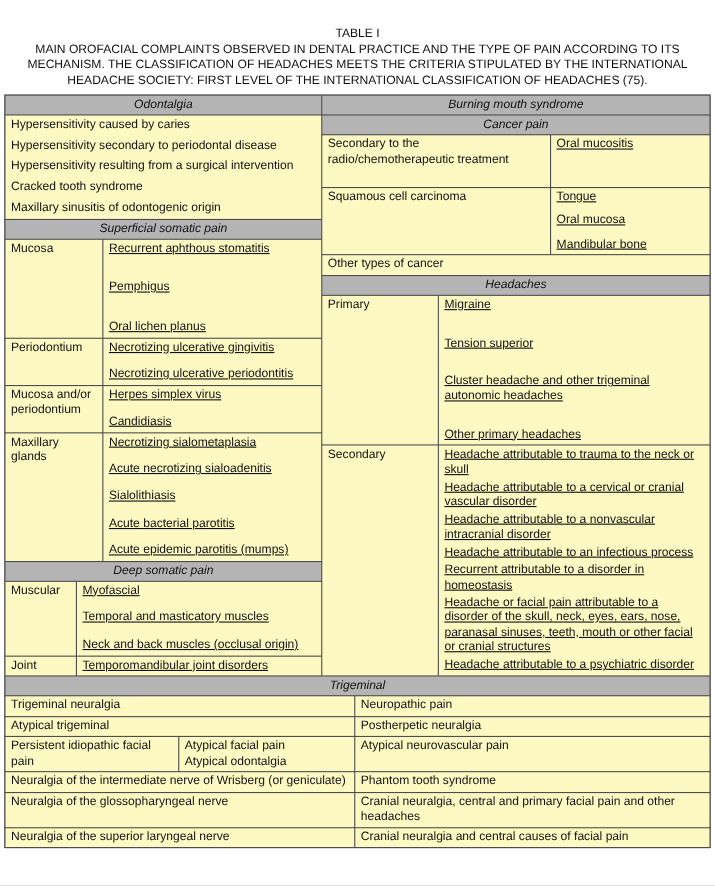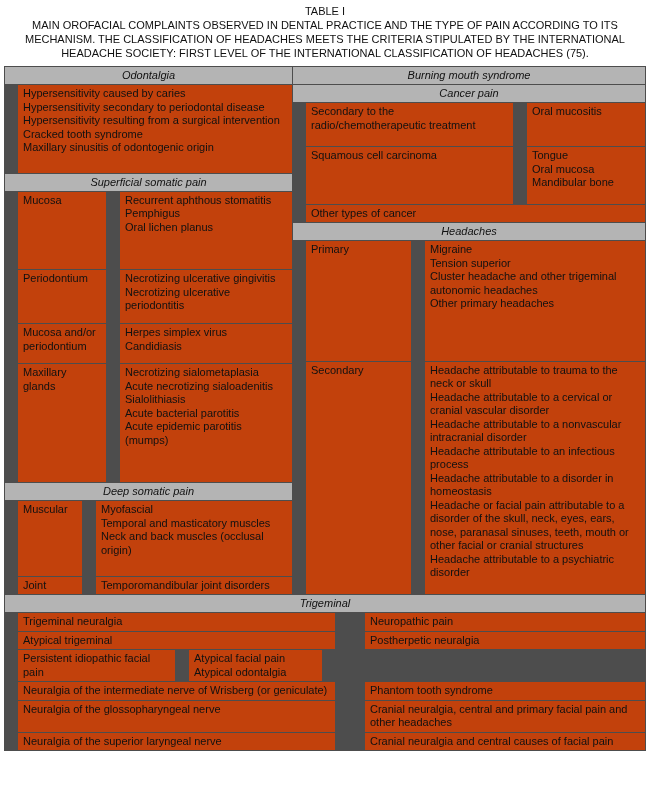--- a/index.html
+++ b/index.html
@@ -1,48 +1,48 @@
 <!DOCTYPE html>
 <html style="--header-bg: #b4b4b4; --border: #4d4d4d;"><head>
 <meta charset="utf-8">
 <style>
   * { box-sizing: border-box; }
   html,body { margin:0; padding:0; background:#ffffff; }
   body { font-family:"Liberation Sans", sans-serif; color:#111; }
   .page { width:650px; height:805px; background:#fff; padding:4px 2px 2px; overflow:hidden; }
 
   .title-block { text-align:center; font-size:11px; line-height:14px; margin:0 6px 6px; }
-  .title-label { margin-bottom:0px; }
+  .title-label { margin-bottom:0px;margin-top:20px; }
 
   .table { margin:0 2px; border:1px solid var(--border,#4d4d4d); background:var(--border,#4d4d4d);
            display:flex; flex-direction:column; gap:1px; }
 
   .top { display:flex; gap:1px; height:527px; }
   .half { display:flex; flex-direction:column; gap:1px; min-width:0; }
   .left-half { width:287px; flex:0 0 287px; }
   .right-half { flex:1; }
 
   .hdr { background:var(--header-bg,#b4b4b4); font-style:italic; text-align:center;
          font-size:11px; line-height:13px; padding:2px 4px; flex:0 0 auto; }
 
-  .cell { background:#c2410c; font-size:11px; line-height:13.5px; padding:2px 5px;
-          display:flex; flex-direction:column; justify-content:flex-start; min-width:0;margin-left:13px; }
+  .cell { background:#fef9c3; font-size:11px; line-height:13.5px; padding:2px 5px;
+          display:flex; flex-direction:column; justify-content:space-between; min-width:0; }
 
   .row2 { display:flex; gap:1px; flex:0 0 auto; min-height:0; }
-  .row2 > .cell:last-child { flex:1; }
+  .row2 > .cell:last-child { flex:1;text-decoration:underline; }
   .lbl-s { width:88px;  flex:0 0 88px; }
   .lbl-d { width:64px;  flex:0 0 64px; }
   .lbl-h { width:105px; flex:0 0 105px; }
   .lbl-c { width:207px; flex:0 0 207px; }
 
   .gr05 { flex-grow:.5; }
   .gr1  { flex-grow:1; }
   .gr2  { flex-grow:2; }
 
-  .nrow { display:flex; gap:17px; flex:0 0 auto; }
+  .nrow { display:flex; gap:1px; flex:0 0 auto; }
   .nleft  { width:317px; flex:0 0 317px; }
   .nright { flex:1; }
   .split  { display:flex; gap:1px; background:transparent; padding:0; }
   .subleft { width:157px; flex:0 0 157px; }
   .submid  { flex:1; }
 </style>
 </head>
 <body>
 
 <div class="page">
@@ -157,21 +157,21 @@
             </div>
         </div>
 
         <div class="row2 gr05">
           <div class="cell lbl-h">Secondary</div>
           <div class="cell">
               <div>Headache attributable to trauma to the neck or skull</div>
               <div>Headache attributable to a cervical or cranial vascular disorder</div>
               <div>Headache attributable to a nonvascular intracranial disorder</div>
               <div>Headache attributable to an infectious process</div>
-              <div>Headache attributable to a disorder in homeostasis</div>
+              <div>Recurrent attributable to a disorder in homeostasis</div>
               <div>Headache or facial pain attributable to a disorder of the skull, neck, eyes, ears, nose, paranasal sinuses, teeth, mouth or other facial or cranial structures</div>
               <div>Headache attributable to a psychiatric disorder</div>
             </div>
         </div>
       </div>
     </div>
 
     <div class="hdr">Trigeminal</div>
 
     <div class="nrow">
@@ -185,20 +185,21 @@
     </div>
 
     <div class="nrow">
       <div class="nleft split">
         <div class="cell subleft">Persistent idiopathic facial pain</div>
         <div class="cell submid">
             <div>Atypical facial pain</div>
             <div>Atypical odontalgia</div>
           </div>
       </div>
+      <div class="cell nright">Atypical neurovascular pain</div>
     </div>
 
     <div class="nrow">
       <div class="cell nleft">Neuralgia of the intermediate nerve of Wrisberg (or geniculate)</div>
       <div class="cell nright">Phantom tooth syndrome</div>
     </div>
 
     <div class="nrow">
       <div class="cell nleft">Neuralgia of the glossopharyngeal nerve</div>
       <div class="cell nright">Cranial neuralgia, central and primary facial pain and other headaches</div>

